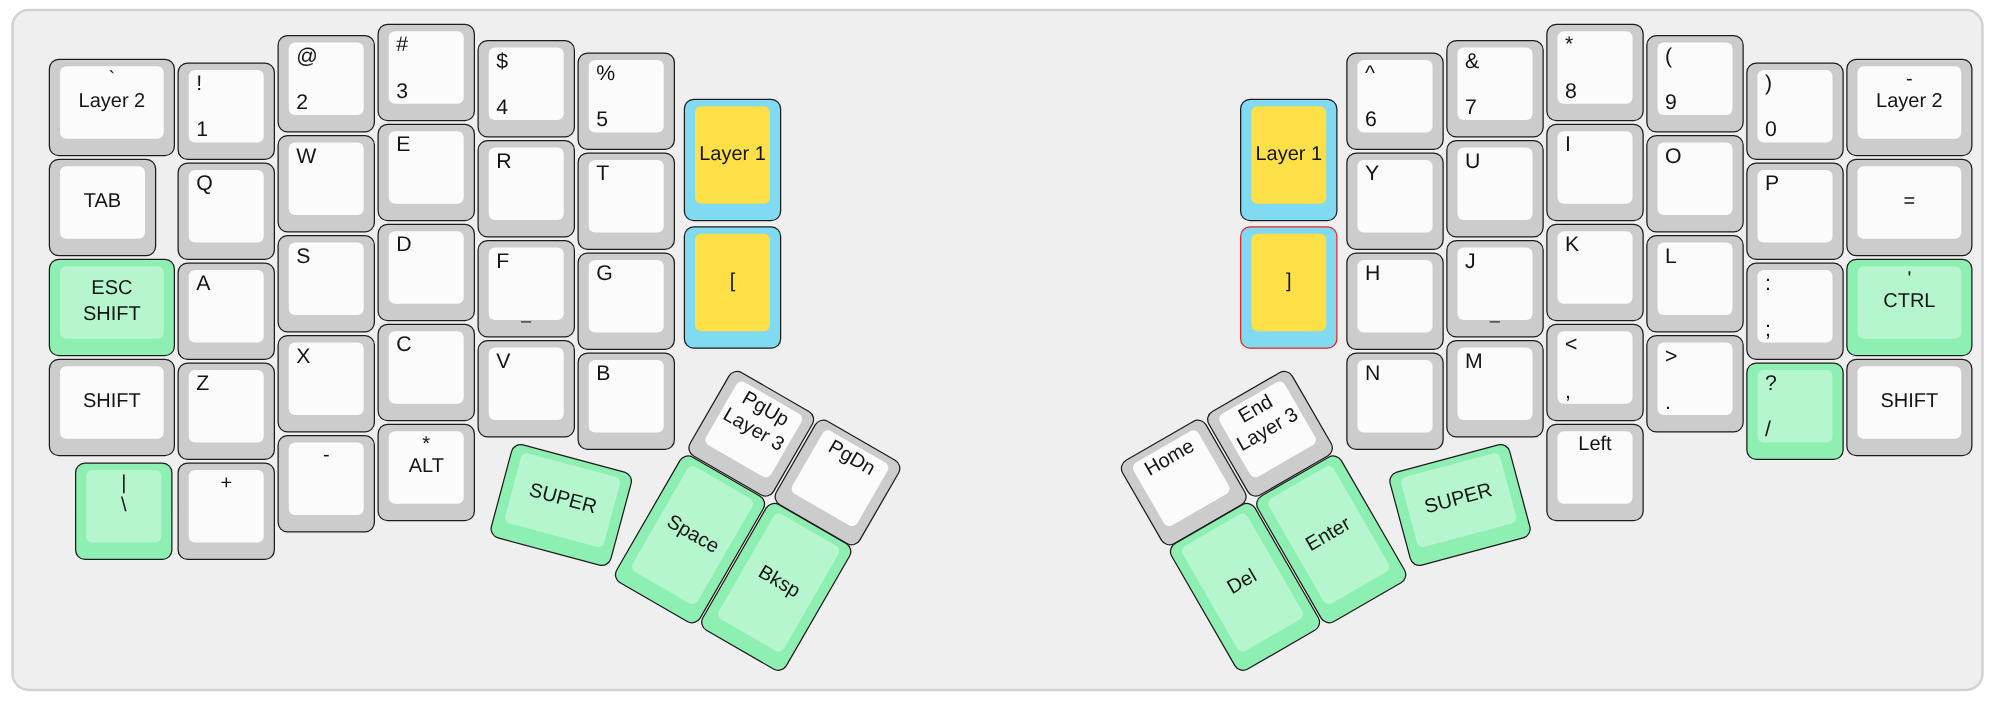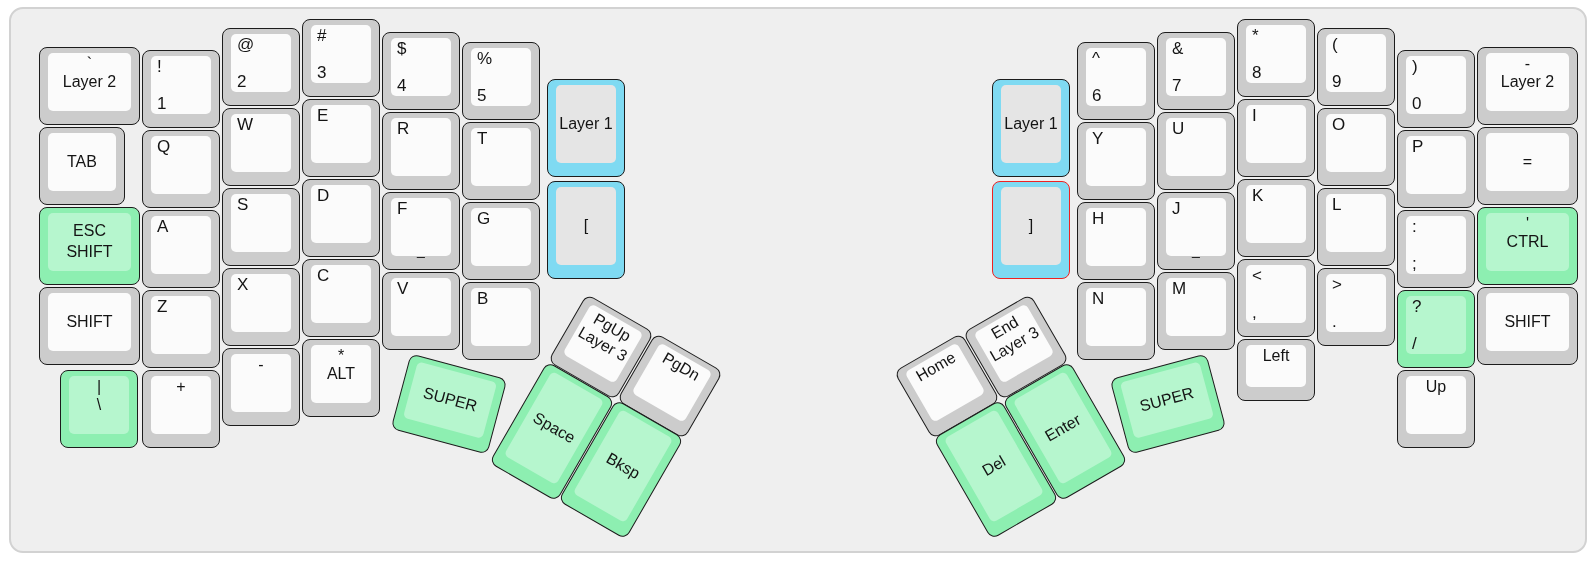--- a/index.html
+++ b/index.html
@@ -5,21 +5,21 @@
   html,body{margin:0;padding:0;background:#ffffff;}
   .stage{position:relative;width:1596px;height:567px;background:#ffffff;overflow:hidden;
          font-family:"Liberation Sans","DejaVu Sans",sans-serif;}
   .board{position:absolute;box-sizing:border-box;border-radius:14px;
          border:2px solid #d2d2d2;background:#efefef;}
   .key{position:absolute;box-sizing:border-box;border:1.5px solid #1c1c1c;
        border-radius:8px;transform-origin:50% 50%;}
   .key-top{position:absolute;left:8px;right:8px;top:5px;bottom:13px;border-radius:5px;}
   .key.grey{background:#cccccc;}  .key.grey  .key-top{background:#fbfbfb;}
   .key.green{background:#8defb1;} .key.green .key-top{background:#b6f6ce;}
-  .key.blue{background:#7fdaf2;}  .key.blue  .key-top{background:#e5e5e5;}
+  .key.blue{background:#7fdaf2;}  .key.blue  .key-top{background:#fde047;}
   .key.selected{border-color:#ee2222;}
   .legend{position:absolute;color:#141414;white-space:pre-line;pointer-events:none;}
   .legend.tl{top:0;left:6px;font-size:17px;line-height:1.25;}
   .legend.bl{bottom:0;left:6px;font-size:17px;line-height:1.25;}
   .legend.tc{top:1px;left:0;right:0;text-align:center;font-size:16px;line-height:1.2;}
   .legend.c{top:50%;left:0;right:0;transform:translateY(-50%);text-align:center;
             font-size:16px;line-height:1.3;}
   .legend.bc{bottom:-2px;left:0;right:0;text-align:center;font-size:14px;}
 </style>
 </head>
@@ -282,21 +282,21 @@
         <div class="key-top">
           <span class="legend tl">K</span>
         </div>
       </div>
       <div class="key grey" style="left: 1237px; top: 259px; width: 78px; height: 78px;">
         <div class="key-top">
           <span class="legend tl">&lt;</span>
           <span class="legend bl">,</span>
         </div>
       </div>
-      <div class="key grey" style="left: 1237px; top: 339px; width: 78px; height: 62px;">
+      <div class="key grey" style="left: 1237px; top: 339px; width: 78px; height: 78px;">
         <div class="key-top">
           <span class="legend tc">Left</span>
         </div>
       </div>
       <div class="key grey" style="left: 1317px; top: 28px; width: 78px; height: 78px;">
         <div class="key-top">
           <span class="legend tl">(</span>
           <span class="legend bl">9</span>
         </div>
       </div>
@@ -330,25 +330,20 @@
       <div class="key grey" style="left: 1397px; top: 210px; width: 78px; height: 78px;">
         <div class="key-top">
           <span class="legend tl">:</span>
           <span class="legend bl">;</span>
         </div>
       </div>
       <div class="key green" style="left: 1397px; top: 290px; width: 78px; height: 78px;">
         <div class="key-top">
           <span class="legend tl">?</span>
           <span class="legend bl">/</span>
-        </div>
-      </div>
-      <div class="key grey" style="left: 1397px; top: 370px; width: 78px; height: 78px;">
-        <div class="key-top">
-          <span class="legend tc">Up</span>
         </div>
       </div>
       <div class="key grey" style="left: 1477px; top: 47px; width: 101px; height: 78px;">
         <div class="key-top">
           <span class="legend tc">-</span>
           <span class="legend c">Layer 2</span>
         </div>
       </div>
       <div class="key grey" style="left: 1477px; top: 127px; width: 101px; height: 78px;">
         <div class="key-top">

